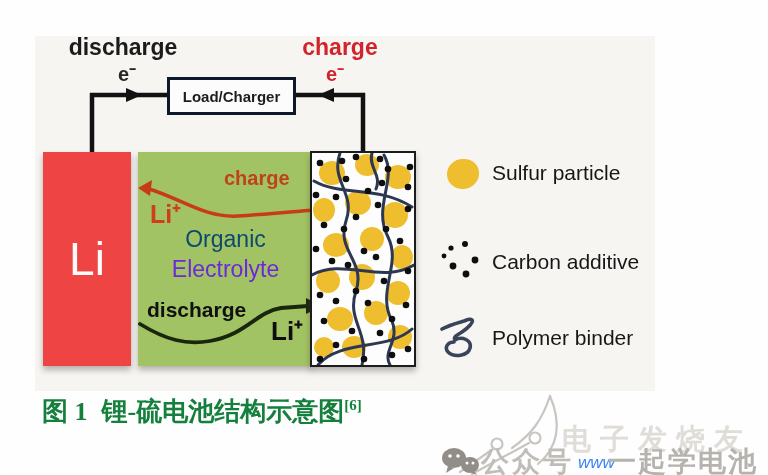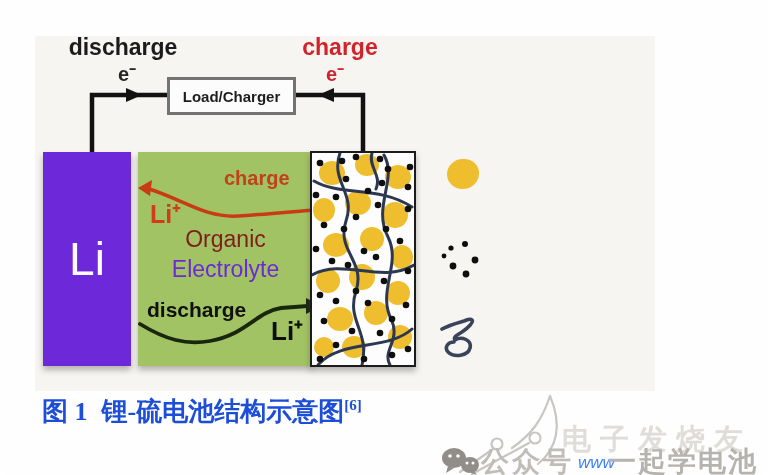--- a/index.html
+++ b/index.html
@@ -5,44 +5,44 @@
   html,body{margin:0;padding:0;background:#ffffff;}
   .stage{position:relative;width:768px;height:475px;background:#fefefe;overflow:hidden;
          font-family:"Liberation Sans",sans-serif;border-radius:8px;}
   .abs{position:absolute;}
   .panel{left:35px;top:36px;width:620px;height:355px;background:#f6f5f2;}
   
   .discharge-label{left:64px;top:34px;width:118px;text-align:center;font-size:23px;font-weight:600;color:#1b1b1b;}
   .discharge-e{left:92px;top:60px;width:70px;text-align:center;font-size:20px;font-weight:600;color:#262626;}
   .charge-label{left:295px;top:34px;width:90px;text-align:center;font-size:23px;font-weight:700;color:#d2232a;}
   .charge-e{left:300px;top:60px;width:70px;text-align:center;font-size:20px;font-weight:700;color:#d2232a;}
-  .load-box{left:167px;top:77px;width:129px;height:38px;background:#fcfcfc;border:3px solid #737373;
+  .load-box{left:167px;top:77px;width:129px;height:38px;background:#fcfcfc;border:3px solid #0f172a;
             box-sizing:border-box;display:flex;align-items:center;justify-content:center;
             font-size:15px;font-weight:700;color:#1d1d1d;}
   
-  .anode{left:43px;top:152px;width:88px;height:214px;background:#6d28d9;display:flex;align-items:center;
+  .anode{left:43px;top:152px;width:88px;height:214px;background:#ef4444;display:flex;align-items:center;
          justify-content:center;box-shadow:0 4px 6px rgba(80,75,70,.4);}
   .anode-label{font-size:46px;color:#fbfbfb;font-weight:400;}
   .electrolyte{left:138px;top:152px;width:175px;height:214px;background:#a2c363;box-shadow:0 4px 6px rgba(80,75,70,.4);}
   .chg-lbl{left:86px;top:15px;font-size:20px;font-weight:600;color:#bf421a;}
   .chg-ion{left:12px;top:44px;font-size:25px;font-weight:600;color:#cf3d1b;}
-  .org1{left:0;top:74px;width:100%;text-align:center;font-size:23px;color:#7f1d1d;}
+  .org1{left:0;top:74px;width:100%;text-align:center;font-size:23px;color:#0c4a6e;}
   .org2{left:0;top:104px;width:100%;text-align:center;font-size:23px;color:#6d28d9;}
   .dis-lbl{left:9px;top:146px;font-size:21px;font-weight:600;color:#101010;}
   .dis-ion{left:133px;top:160px;font-size:26px;font-weight:700;color:#0e0e0e;}
   .cathode{left:310px;top:151px;width:106px;height:216px;background:#fdfdfd;border:2px solid #1c1c1c;
            box-sizing:border-box;box-shadow:0 4px 6px rgba(80,75,70,.4);}
   
   .legend-label{width:190px;font-size:21px;font-weight:500;color:#171717;}
   .sulfur-dot{left:447px;top:159px;width:32px;height:30px;background:#efbe2f;border-radius:50% 46% 52% 48%;}
   .lg1{left:492px;top:161px;}
   .lg2{left:492px;top:250px;}
   .lg3{left:492px;top:326px;}
   
-  .caption{left:42px;top:394px;font-family:"Liberation Serif",serif;font-size:26px;font-weight:700;color:#1d4ed8;}
+  .caption{left:42px;top:394px;font-family:"Liberation Serif",serif;font-size:26px;font-weight:700;color:#15803d;}
   .caption .fig{margin-right:14px;}
   .caption sup{font-size:15px;}
   
   .wm-brand{left:562px;top:400px;font-size:29px;font-weight:700;color:#e0ddd9;letter-spacing:9px;white-space:nowrap;margin-top:20px;}
   .wm-prefix{left:481px;top:443px;font-size:28px;font-weight:700;color:#c0bdb9;letter-spacing:3px;white-space:nowrap;}
   .wm-name{left:608px;top:443px;font-size:28px;font-weight:700;color:#b6b3af;letter-spacing:2px;white-space:nowrap;}
   .wm-url{left:578px;top:453px;font-size:17px;font-style:italic;color:#3b82f6;}
   svg{display:block;}
 </style>
 </head>
@@ -155,35 +155,38 @@
           <circle cx="96" cy="196" r="3.3"></circle>
         <circle cx="24" cy="192" r="3.3"></circle>
           <circle cx="52" cy="206" r="3.3"></circle>
           <circle cx="80" cy="202" r="3.3"></circle>
         <circle cx="8" cy="206" r="3.3"></circle>
       </g>
     </svg>
   </div>
 
   <div class="abs sulfur-dot"></div>
+  <div class="abs legend-label lg1">Sulfur particle</div>
 
   <svg class="abs" style="left:441px;top:238px;" width="40" height="46" viewBox="0 0 40 46">
     <g fill="#0e0e0e">
       <circle cx="10" cy="10" r="2.6"></circle>
         <circle cx="24" cy="6" r="3"></circle>
         <circle cx="34" cy="22" r="3.4"></circle>
       <circle cx="12" cy="28" r="3.4"></circle>
         <circle cx="25" cy="36" r="3.4"></circle>
         <circle cx="3" cy="18" r="2.4"></circle>
     </g>
   </svg>
+  <div class="abs legend-label lg2">Carbon additive</div>
 
   <svg class="abs" style="left:440px;top:312px;" width="42" height="48" viewBox="0 0 42 48">
     <path d="M 2,17 C 9,13 17,11 24,9 C 27,8 30,6 32,8 C 34,10 28,16 22,20 C 17,23 13,25 15,28 C 22,24 32,28 30,36 C 28,44 14,46 8,40 C 4,35 8,30 14,30" fill="none" stroke="#39435a" stroke-width="3.6" stroke-linecap="round" stroke-linejoin="round"></path>
   </svg>
+  <div class="abs legend-label lg3">Polymer binder</div>
 
   <div class="abs caption">
     <span class="fig">图 1</span><span>锂-硫电池结构示意图</span><sup>[6]</sup>
   </div>
 
   <div class="abs wm-brand">电子发烧友</div>
   <svg class="abs" style="left:452px;top:394px;" width="125" height="82" viewBox="0 0 125 82">
     <g fill="none" stroke="#c9c6c2" stroke-width="2.2" stroke-linecap="round">
       <path d="M 98,2 C 90,26 80,40 60,54"></path>
       <path d="M 98,2 C 110,30 106,54 86,70"></path>

